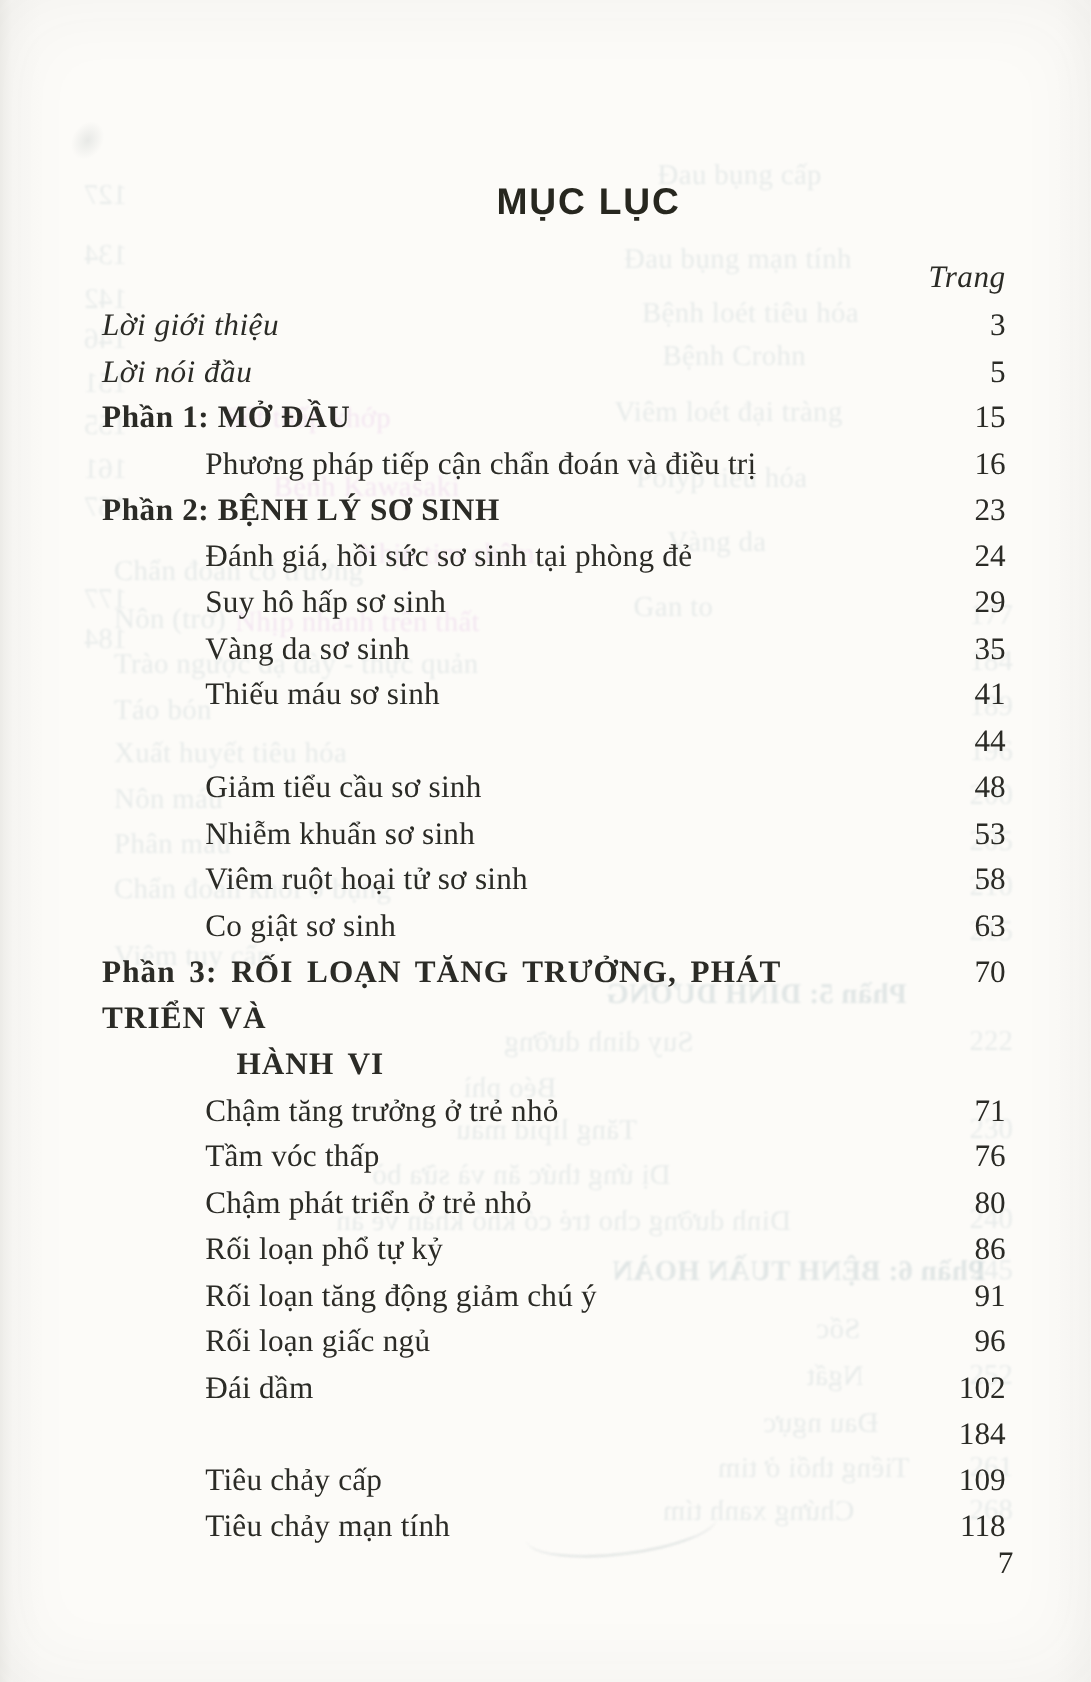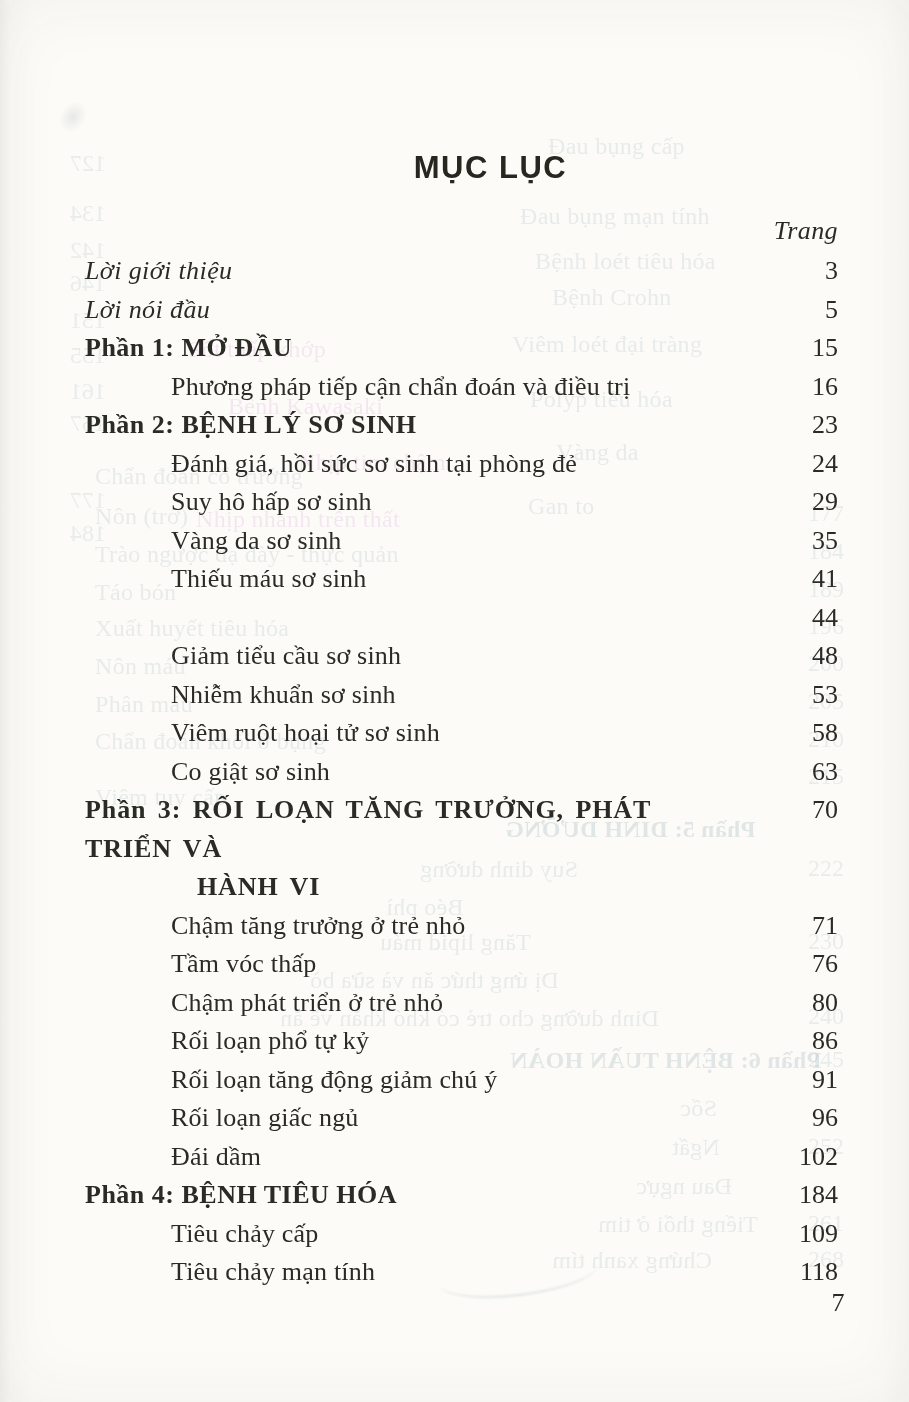--- a/index.html
+++ b/index.html
@@ -222,21 +222,20 @@
       </div>
       <div class="row item indent1">
         <span class="label">Rối loạn giấc ngủ</span>
         <span class="pgnum">96</span>
       </div>
       <div class="row item indent1">
         <span class="label">Đái dầm</span>
         <span class="pgnum">102</span>
       </div>
       <div class="row section">
-        <span class="label">Phần 4: BỆNH TIÊU HÓA</span>
         <span class="pgnum">184</span>
       </div>
       <div class="row item indent1">
         <span class="label">Tiêu chảy cấp</span>
         <span class="pgnum">109</span>
       </div>
       <div class="row item indent1">
         <span class="label">Tiêu chảy mạn tính</span>
         <span class="pgnum">118</span>
       </div>

